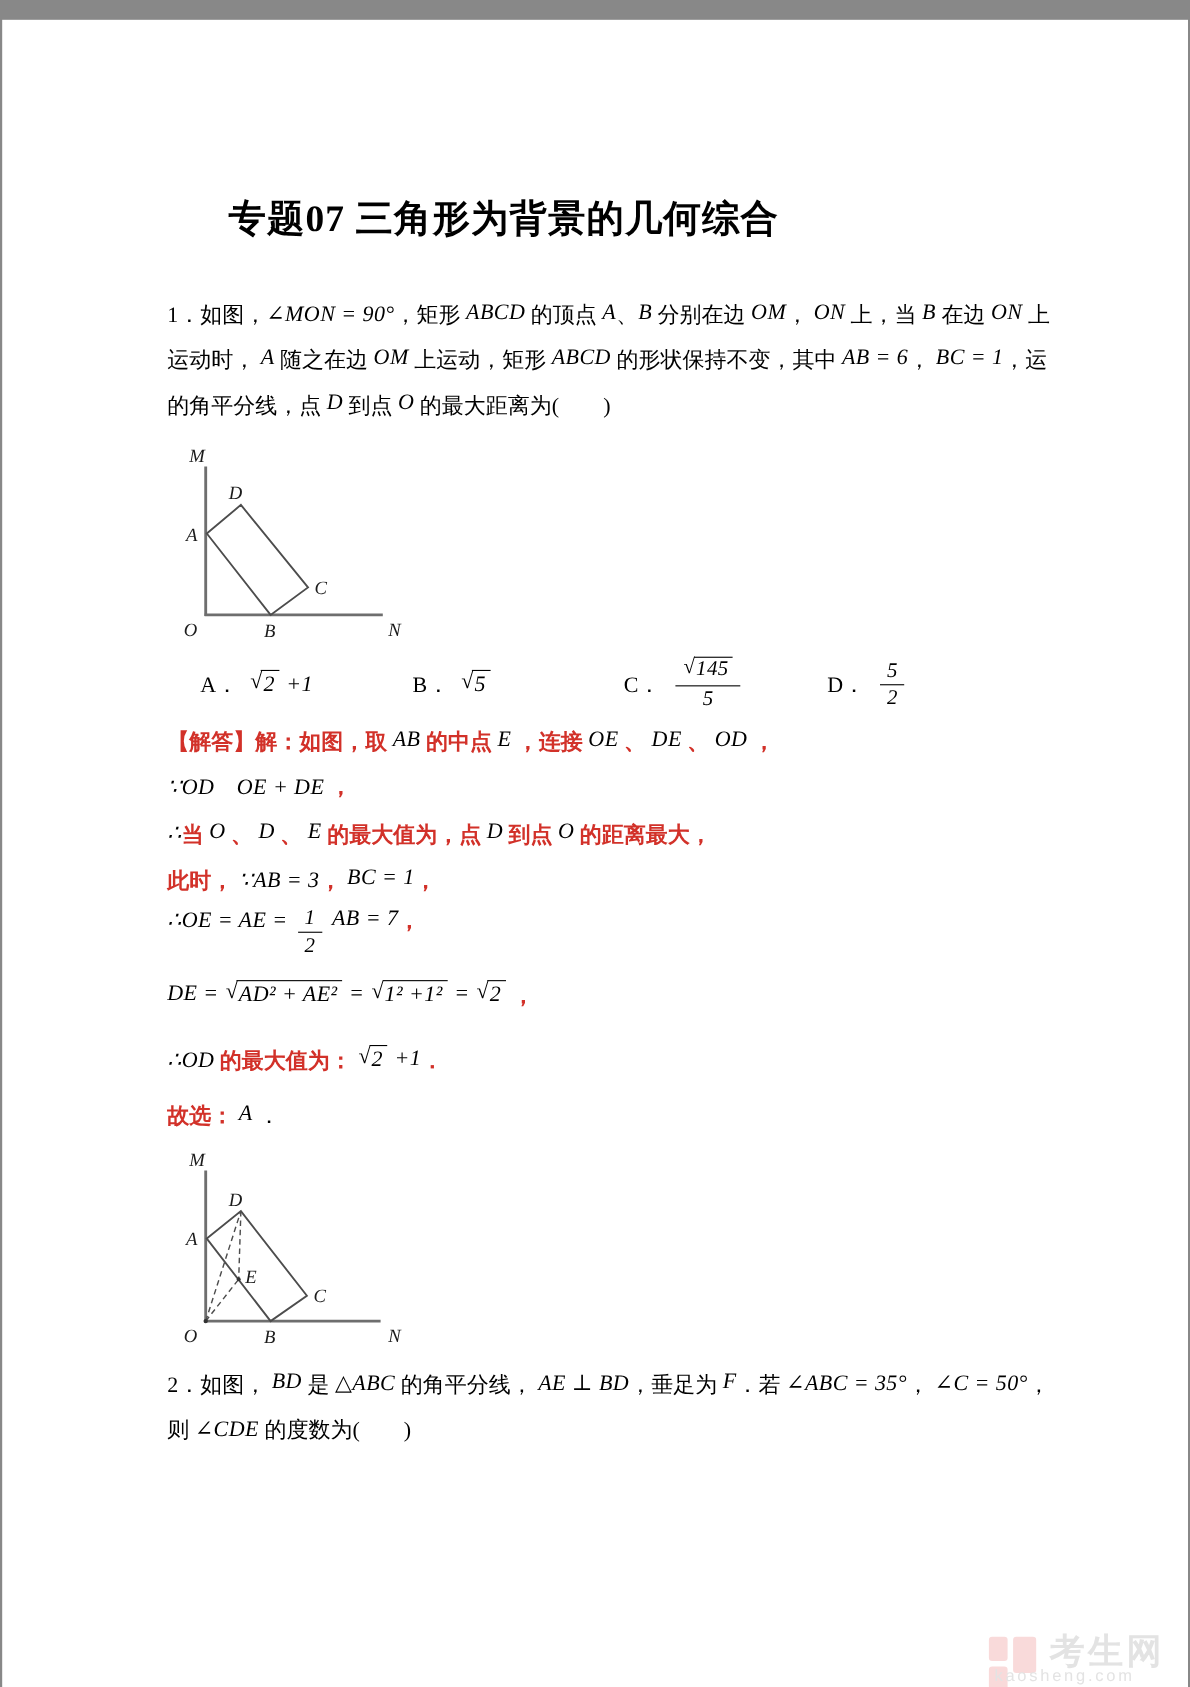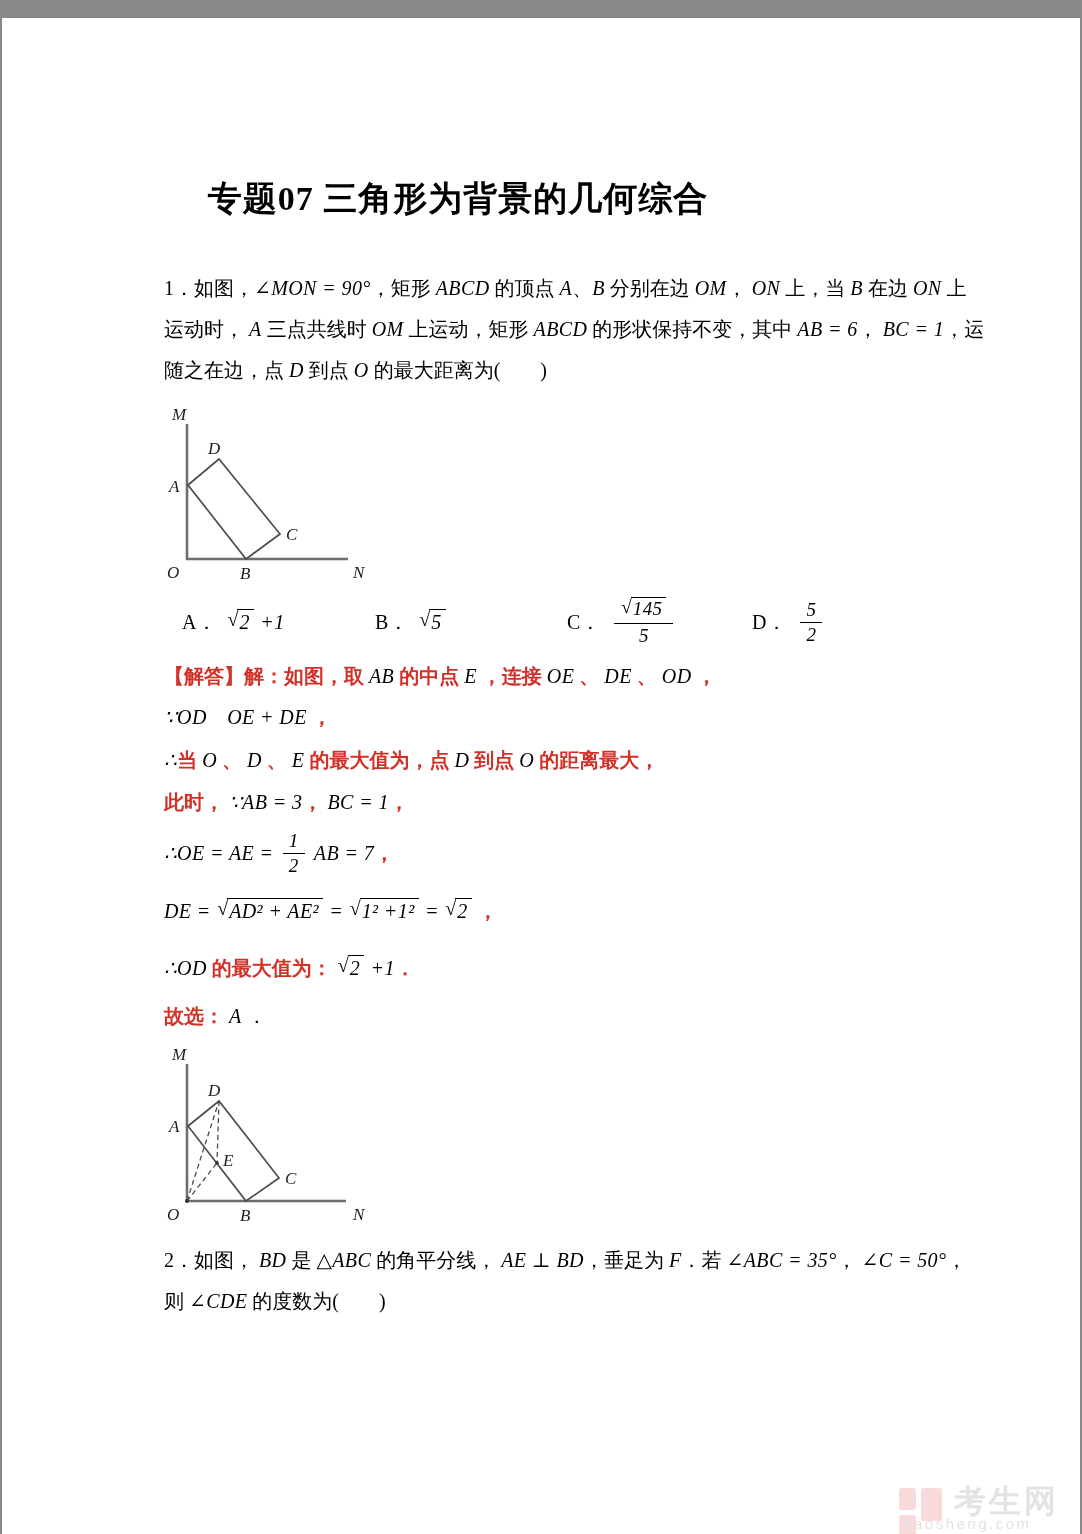--- a/index.html
+++ b/index.html
@@ -7,22 +7,22 @@
     position:relative;width:1078px;height:1534px;margin:18px auto;
     background:#ffffff;color:#000;
     font-family:"Liberation Serif","DejaVu Serif",serif;
     overflow:hidden;
   }
   .title{
     position:absolute;top:158px;left:0;width:912px;margin:0;
     text-align:center;font-size:34px;font-weight:bold;letter-spacing:1px;
   }
   .line{
-    position:absolute;left:162px;height:30px;
-    display:flex;align-items:center;white-space:pre;
+    position:absolute;left:150px;height:30px;
+    display:flex;align-items:flex-start;white-space:pre;
     font-size:20px;
   }
   .cn{font-style:normal;}
   .m{font-style:italic;letter-spacing:0.4px;}
   .r{color:var(--red);font-weight:bold;}
   
   .frac{display:inline-flex;flex-direction:column;align-items:center;
         margin:0 4px;font-size:19px;line-height:1.15;}
   .frac .num{border-bottom:1.6px solid currentColor;padding:0 6px 1px 6px;text-align:center;}
   .frac .den{padding-top:1px;text-align:center;}
@@ -49,22 +49,22 @@
              font-family:"Liberation Sans","DejaVu Sans",sans-serif;}
 </style>
 </head>
 <body>
 
 <div class="page">
 
   <h1 class="title">专题07 三角形为背景的几何综合</h1>
 
   <div class="line" style="top:255px"><span class="cn">1．如图，</span><span class="m">∠MON = 90°</span><span class="cn">，矩形 </span><span class="m">ABCD</span><span class="cn"> 的顶点 </span><span class="m">A</span><span class="cn">、</span><span class="m">B</span><span class="cn"> 分别在边 </span><span class="m">OM</span><span class="cn">， </span><span class="m">ON</span><span class="cn"> 上，当 </span><span class="m">B</span><span class="cn"> 在边 </span><span class="m">ON</span><span class="cn"> 上</span></div>
-  <div class="line" style="top:296px"><span class="cn">运动时， </span><span class="m">A</span><span class="cn"> 三点共线时 </span><span class="m">OM</span><span class="cn"> 上运动，矩形 </span><span class="m">ABCD</span><span class="cn"> 的形状保持不变，其中 </span><span class="m">AB = 6</span><span class="cn">， </span><span class="m">BC = 1</span><span class="cn">，运</span></div>
-  <div class="line" style="top:337px"><span class="cn">随之在边，点 </span><span class="m">D</span><span class="cn"> 到点 </span><span class="m">O</span><span class="cn"> 的最大距离为(　　)</span></div>
+  <div class="line" style="top:296px"><span class="cn">运动时， </span><span class="m">A</span><span class="cn"> 随之在边 </span><span class="m">OM</span><span class="cn"> 上运动，矩形 </span><span class="m">ABCD</span><span class="cn"> 的形状保持不变，其中 </span><span class="m">AB = 6</span><span class="cn">， </span><span class="m">BC = 1</span><span class="cn">，运</span></div>
+  <div class="line" style="top:337px"><span class="cn">的角平分线，点 </span><span class="m">D</span><span class="cn"> 到点 </span><span class="m">O</span><span class="cn"> 的最大距离为(　　)</span></div>
 
   <svg class="fig" style="left:160px;top:386px" width="220" height="195" viewBox="0 0 220 195">
     <line x1="25" y1="20" x2="25" y2="156" stroke="#6e6e6e" stroke-width="2.6"></line>
     <line x1="24" y1="155" x2="186" y2="155" stroke="#6e6e6e" stroke-width="2.6"></line>
     <path d="M 26 81 L 57 55 L 118 130 L 84 155 Z" fill="none" stroke="#4d4d4d" stroke-width="1.7"></path>
     <text x="10" y="16">M</text>
     <text x="46" y="50">D</text>
     <text x="7" y="88">A</text>
     <text x="124" y="136">C</text>
     <text x="5" y="174">O</text>

